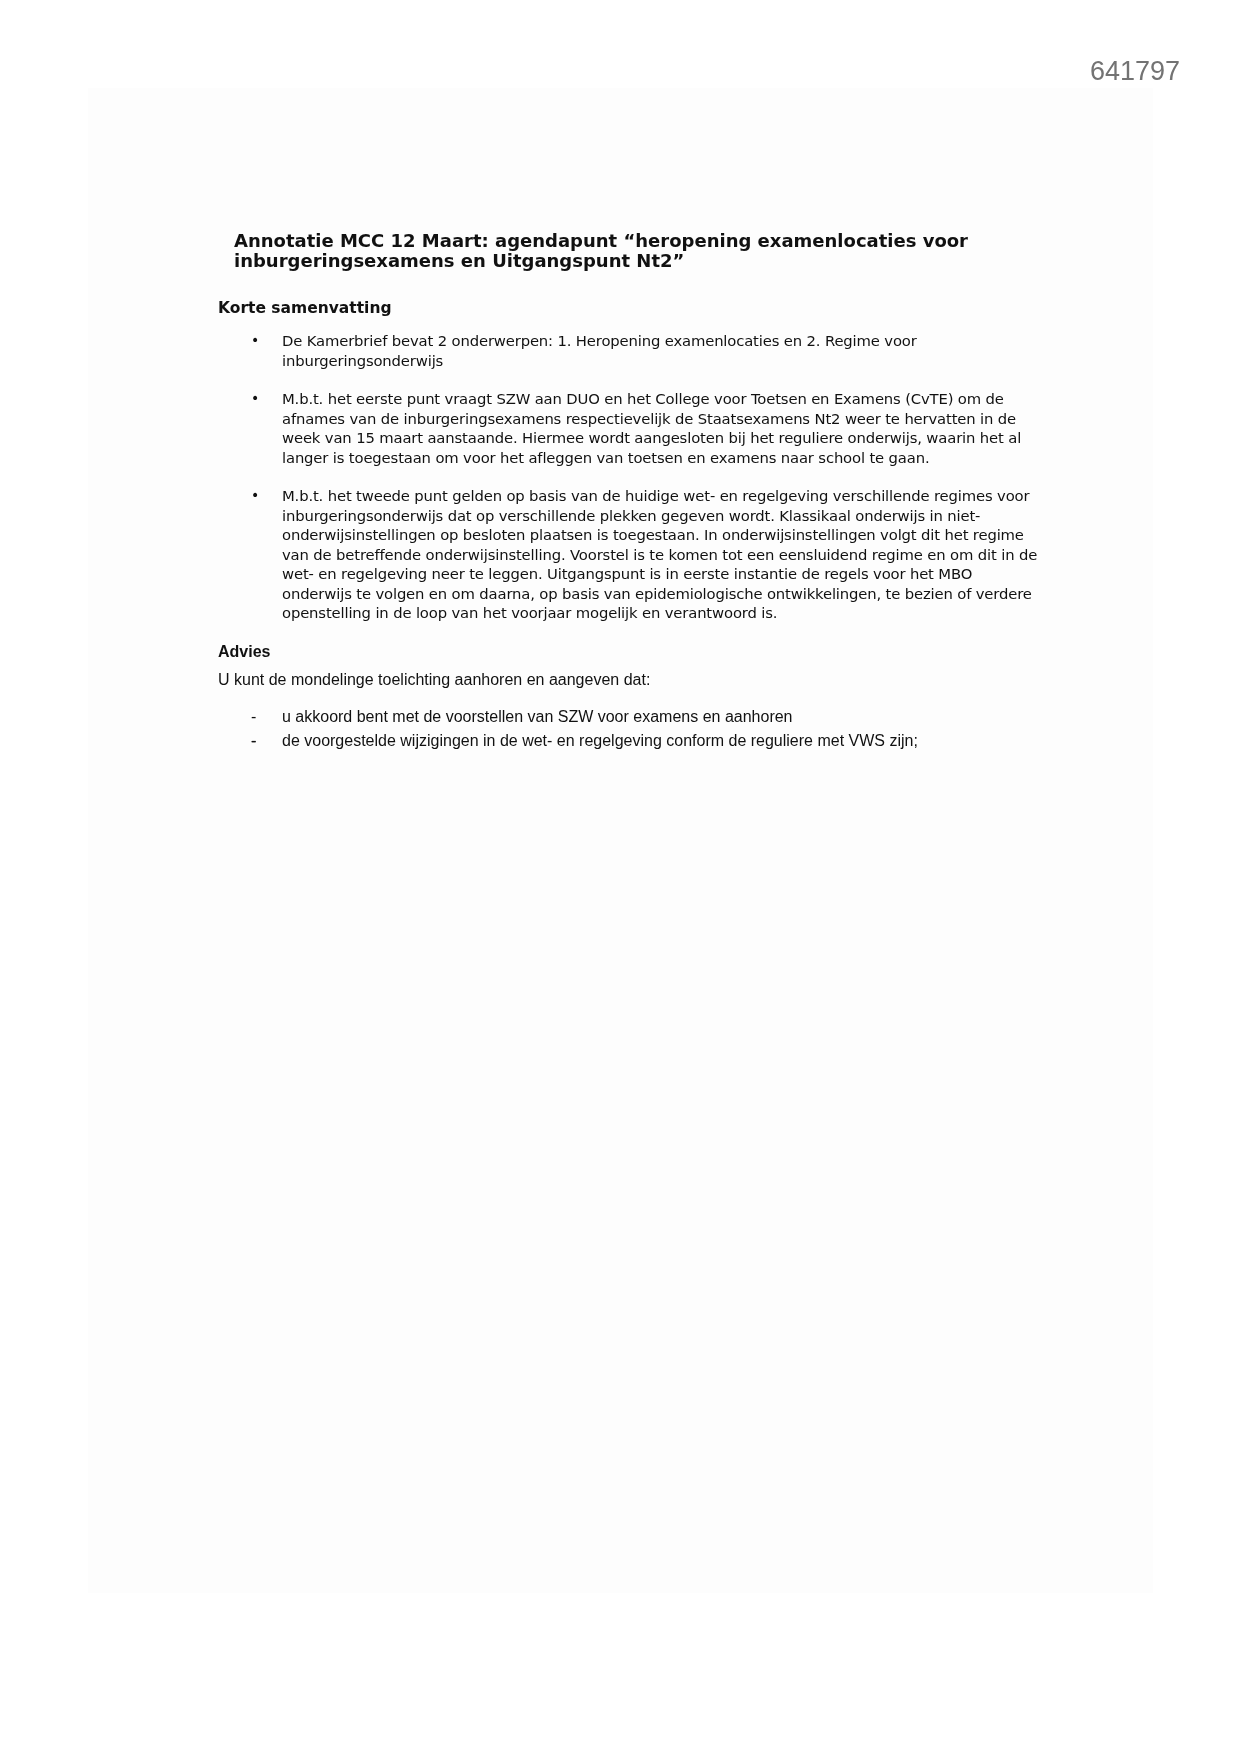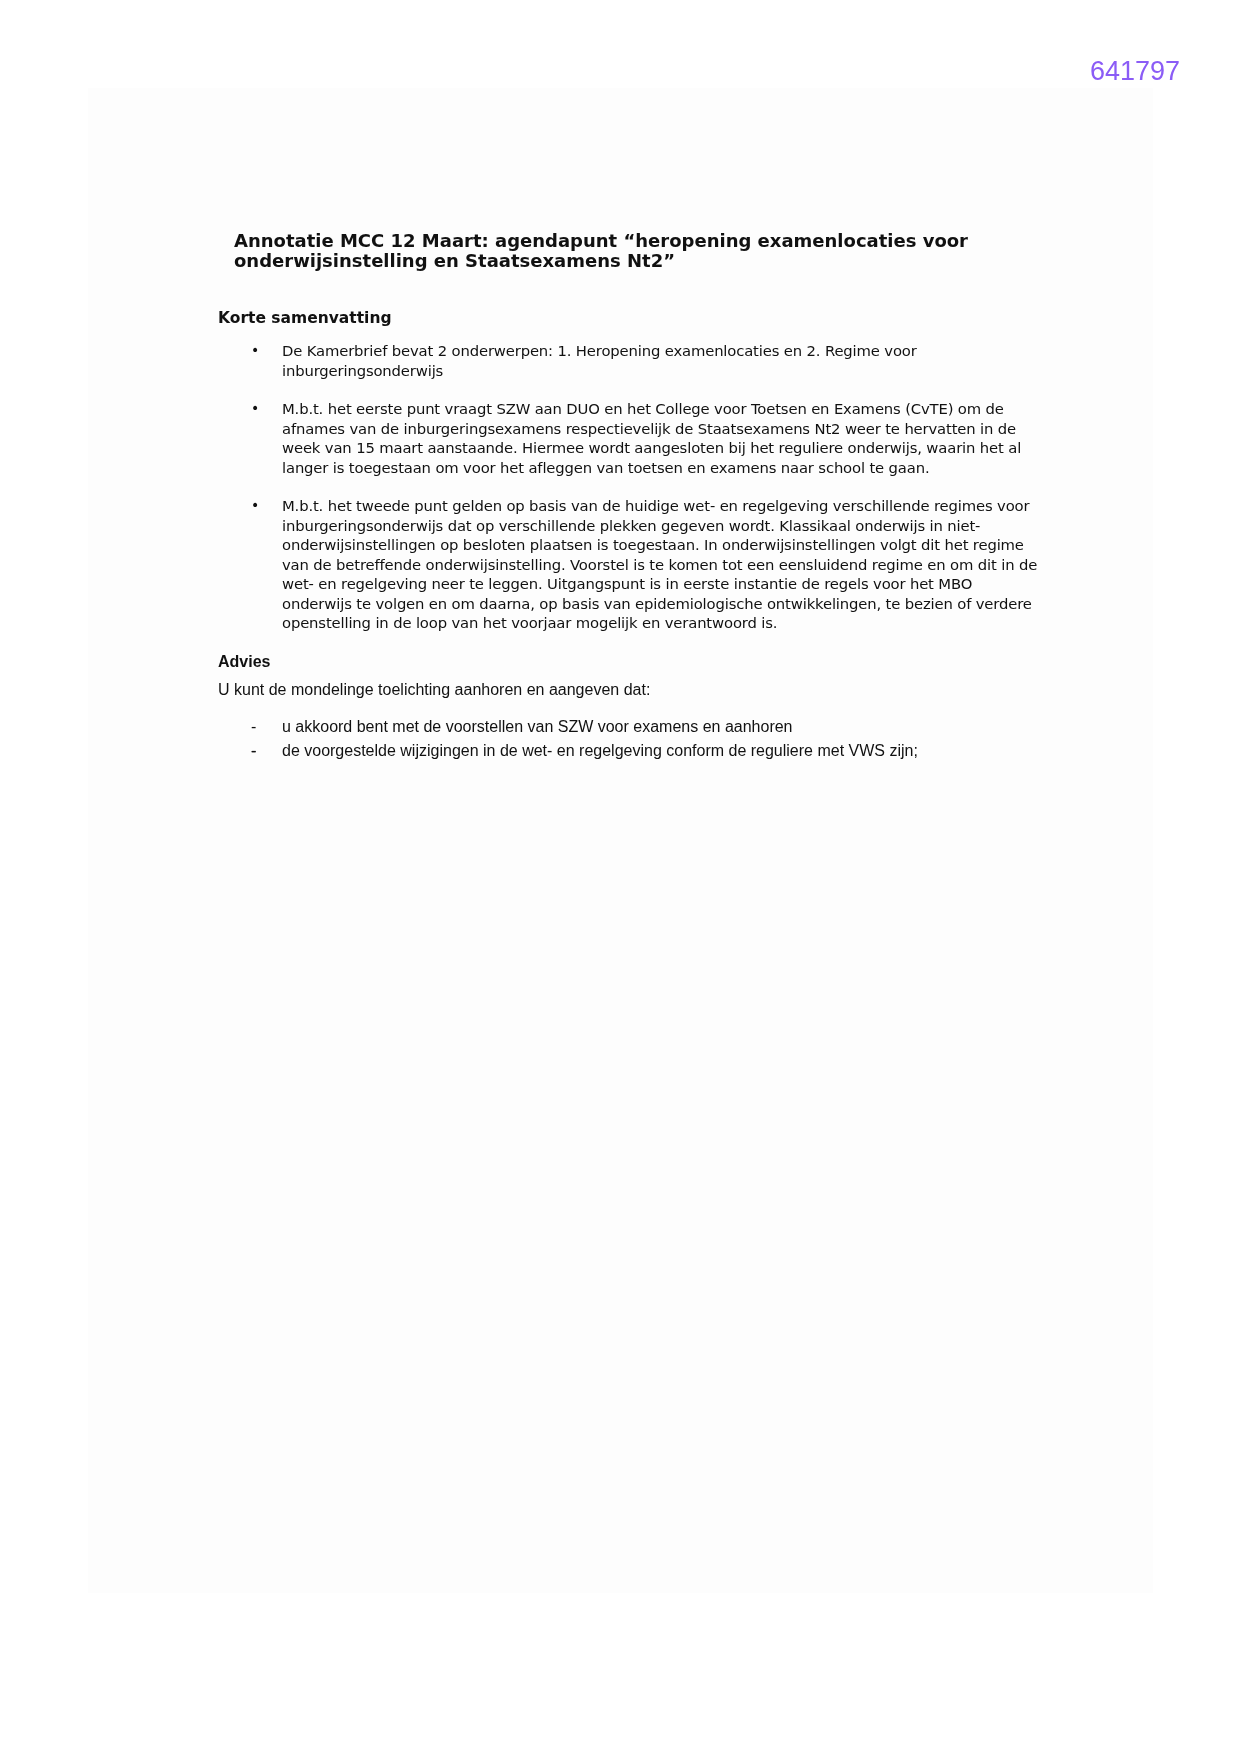--- a/index.html
+++ b/index.html
@@ -2,34 +2,34 @@
 <html><head>
 <meta charset="utf-8">
 <style>
   html, body { margin: 0; padding: 0; }
   body {
     width: 1241px; height: 1754px; background: #ffffff; position: relative;
     font-family: "DejaVu Sans", sans-serif; color: #111;
   }
   .doc-id {
     position: absolute; left: 1090px; top: 56px;
-    font-family: "Liberation Sans", sans-serif; font-size: 27px; color: #8b5cf6;
+    font-family: "Liberation Sans", sans-serif; font-size: 27px; color: #737373;
   }
   .page-inner {
     position: absolute; left: 88px; top: 88px; width: 1065px; height: 1505px;
     background: #fdfdfd;
   }
   .content { position: absolute; left: 218px; top: 215px; width: 820px; }
   .title {
     font-weight: bold; font-size: 18px; line-height: 20px; margin: 16px;
   }
   .section-heading {
     font-weight: bold; font-size: 15.5px; margin: 0;
   }
-  .summary-heading { margin-top: 38px; }
+  .summary-heading { margin-top: 28px; }
   .bullets { list-style: none; margin: 14px 0 0 0; padding: 0; }
   .bullets li {
     position: relative; padding-left: 64px; font-size: 14.8px; line-height: 19.5px;
     margin-bottom: 19px; letter-spacing: -0.15px;
   }
   .bullets li .bullet {
     position: absolute; left: 33px; top: 0; font-size: 14px;
   }
   .advice-heading { margin-top: 20px; font-family: "Liberation Sans", sans-serif; font-size: 16px; }
   .advice-intro {
@@ -45,21 +45,21 @@
 </head>
 <body>
 
 <div class="doc-id">641797</div>
 
 <div class="page-inner"></div>
 
 <div class="content">
   <h1 class="title">
     <span>Annotatie MCC 12 Maart: agendapunt “heropening examenlocaties voor</span><br>
-    <span>onderwijsinstelling en Staatsexamens Nt2”</span>
+    <span>inburgeringsexamens en Uitgangspunt Nt2”</span>
   </h1>
 
   <h2 class="section-heading summary-heading">Korte samenvatting</h2>
 
   <ul class="bullets">
     <li>
       <span class="bullet">•</span>
       <span>De Kamerbrief bevat 2 onderwerpen: 1. Heropening examenlocaties en 2. Regime voor inburgeringsonderwijs</span>
     </li>
     <li>

